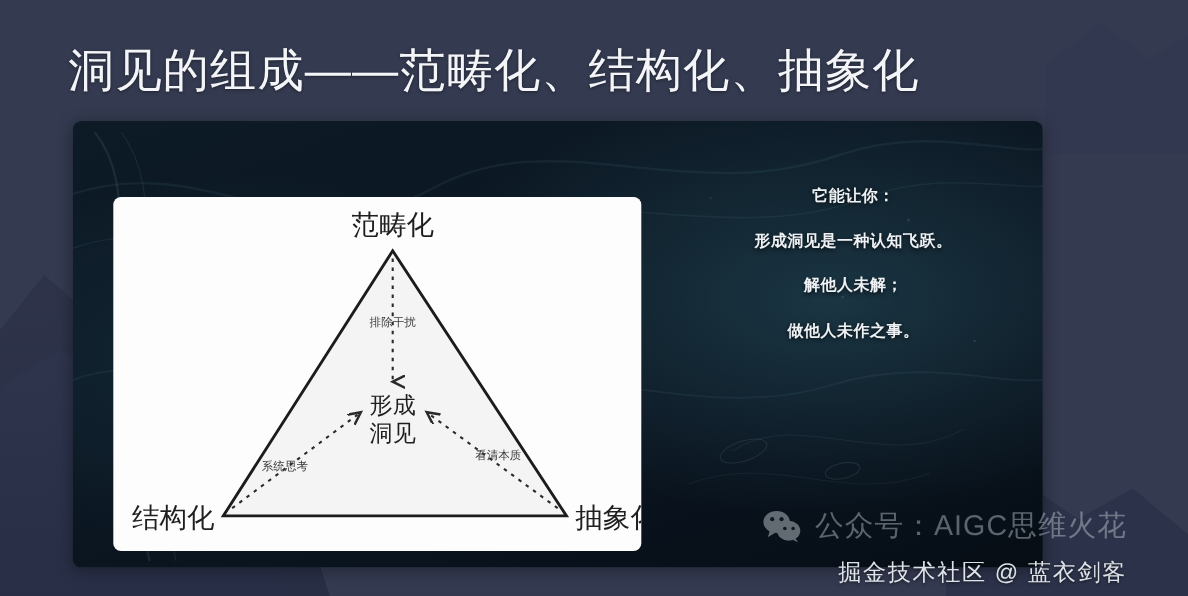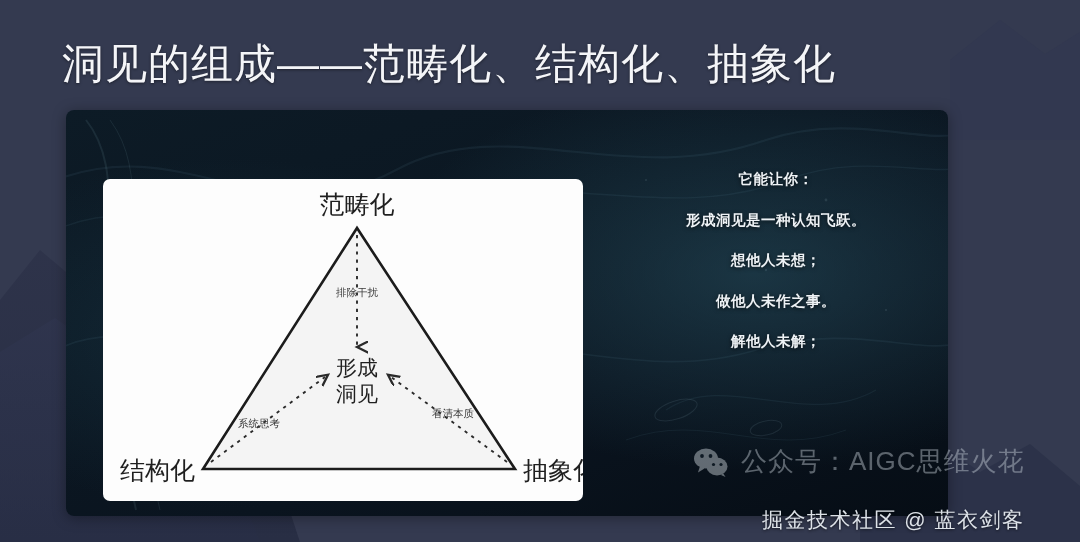--- a/index.html
+++ b/index.html
@@ -90,21 +90,21 @@
     line-height: 1;
     text-shadow: 0 1px 4px rgba(0,0,0,.7);
   }
   .quote-line { margin-bottom: 26px; letter-spacing: .5px; white-space: nowrap; }
   .quote-line:last-child { margin-bottom: 0; }
 
   
   .wm-wechat {
     position: absolute;
     left: 692px;
-    top: 444px;
+    top: 460px;
     display: flex;
     align-items: center;
     gap: 9px;
     opacity: .42;
     pointer-events: none;
   }
   .wm-wechat .wm-text {
     font-size: 26px;
     color: #cfd8e0;
     font-weight: 500;
@@ -212,23 +212,22 @@
 
         <text x="156" y="248" text-anchor="middle" font-family="'Liberation Sans', sans-serif" font-size="10.5" fill="#3a3a3a">系统思考</text>
 
         <text x="350" y="238" text-anchor="middle" font-family="'Liberation Sans', sans-serif" font-size="10.5" fill="#3a3a3a">看清本质</text>
       </svg>
     </div>
 
     <div class="quote-block">
       <div class="quote-line">它能让你：</div>
       <div class="quote-line">形成洞见是一种认知飞跃。</div>
-      <div class="quote-line">想他人未想；</div>
+      <div class="quote-line">解他人未解；</div>
       <div class="quote-line">做他人未作之事。</div>
-      <div class="quote-line">解他人未解；</div>
     </div>
 
   </div>
 
   <div class="wm-wechat">
     <svg width="40" height="30" viewBox="0 0 40 30">
       <g fill="#dfe7ec">
         <ellipse cx="14" cy="11.5" rx="12" ry="10"></ellipse>
         <path d="M8,19 L6,25.5 L12.5,21.5 Z"></path>
         <ellipse cx="25" cy="19.5" rx="10.5" ry="9"></ellipse>

